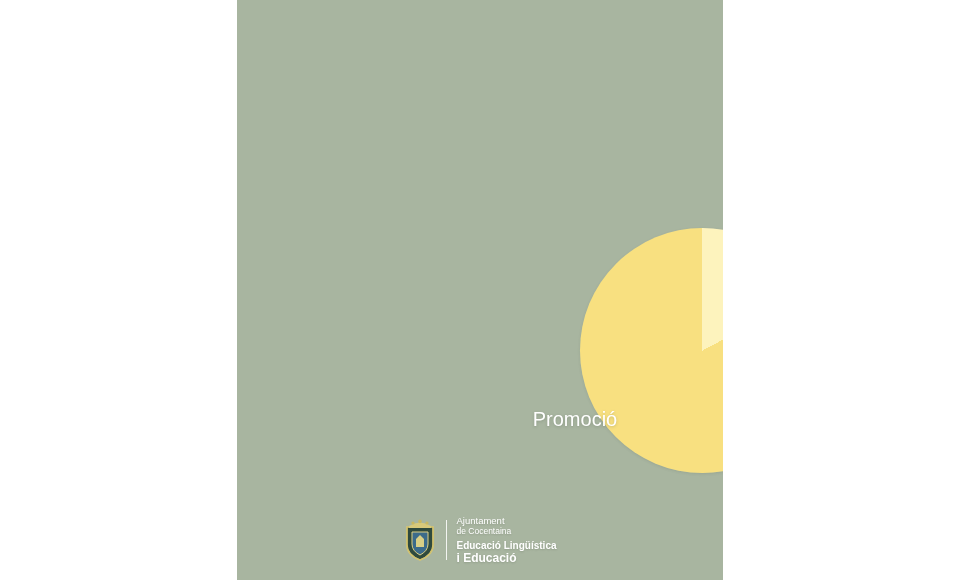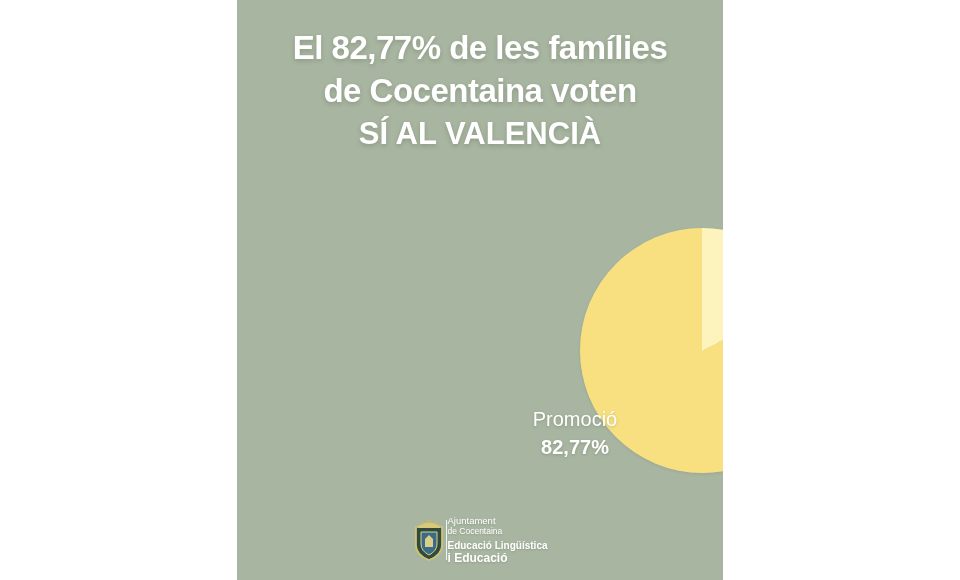--- a/index.html
+++ b/index.html
@@ -86,20 +86,21 @@
 
   
   #footer {
     position: absolute;
     left: 0;
     bottom: 16px;
     width: 486px;
     display: flex;
     justify-content: center;
     align-items: center;
+    gap: 9px;
   }
   #crest {
     width: 34px;
     height: 42px;
     flex: 0 0 auto;
   }
   #footer-divider {
     width: 1px;
     height: 40px;
     background: rgba(255,255,255,0.85);
@@ -132,33 +133,27 @@
     font-size: 12px;
     font-weight: bold;
     line-height: 12px;
   }
 </style>
 </head>
 <body>
 
 <div id="poster">
 
-  <div class="headline">
-    <span class="l1">El 82,77% de les famílies</span>
-    <span class="l2">de Cocentaina voten</span>
-    <span class="l3">SÍ AL VALENCIÀ</span>
-  </div>
 
   <div id="pie-wrap">
     <div id="pie" style="background: conic-gradient(rgb(253, 243, 189) 0deg, rgb(253, 243, 189) 62.03deg, rgb(248, 224, 128) 62.03deg, rgb(248, 224, 128) 360deg);"></div>
   </div>
 
   <div class="lbl" id="label-valencia">
     <span class="name">Promoció</span>
-    <span class="val">82,77%</span>
   </div>
 
   <div id="footer">
     <svg id="crest" viewBox="0 0 34 42" aria-hidden="true">
       <path d="M4 8 L30 8 L30 26 Q30 36 17 41 Q4 36 4 26 Z" fill="#2f4a3e" stroke="#d8c97a" stroke-width="1.6"></path>
       <path d="M4 8 L30 8 L30 26 Q30 36 17 41 Q4 36 4 26 Z" fill="none" stroke="#cdbd63" stroke-width="0.8"></path>
       <path d="M9 13 L25 13 L25 25 Q25 32 17 36 Q9 32 9 25 Z" fill="#3c6b8a" stroke="#e0d184" stroke-width="1"></path>
       <path d="M13 20 L17 16 L21 20 L21 28 L13 28 Z" fill="#d9cf86"></path>
       <path d="M6 7 Q17 0 28 7 L28 9 L6 9 Z" fill="#d8c97a"></path>
       <circle cx="10" cy="4" r="1.6" fill="#c9b85f"></circle>

